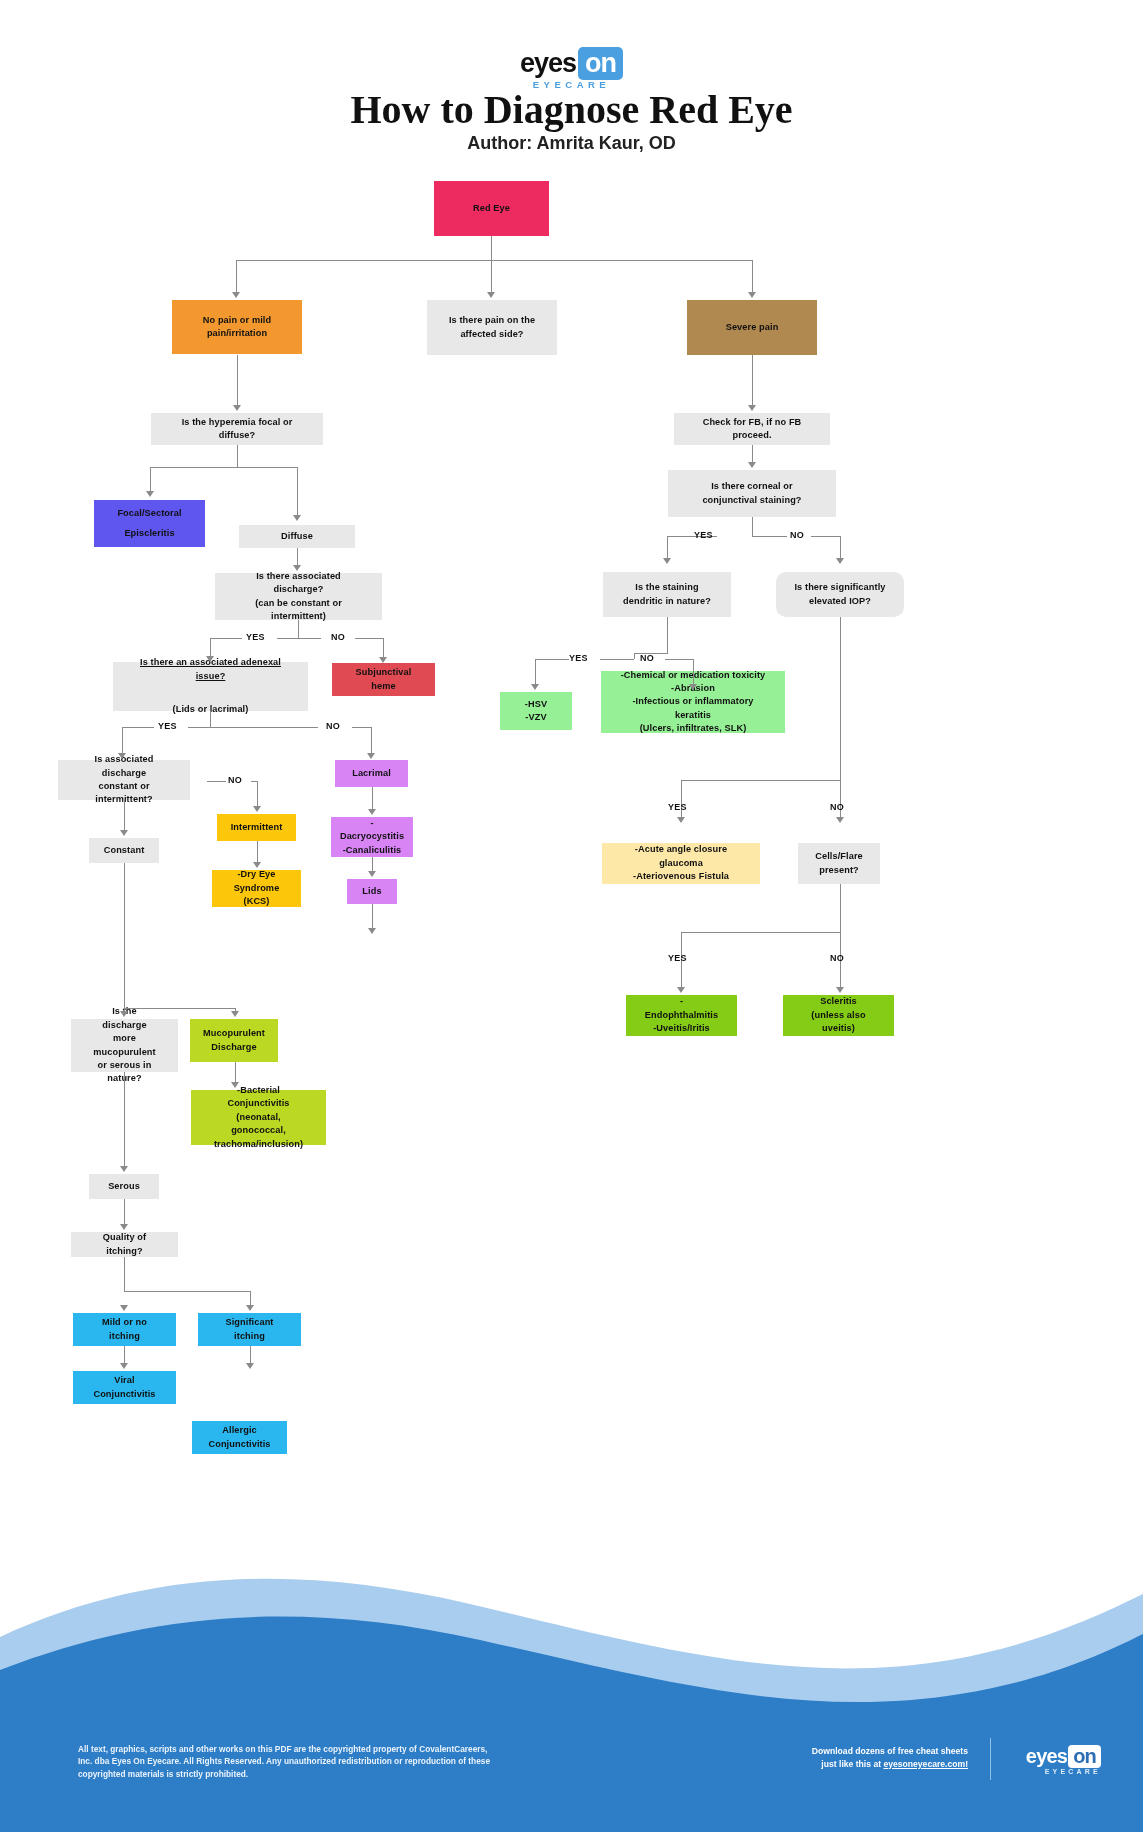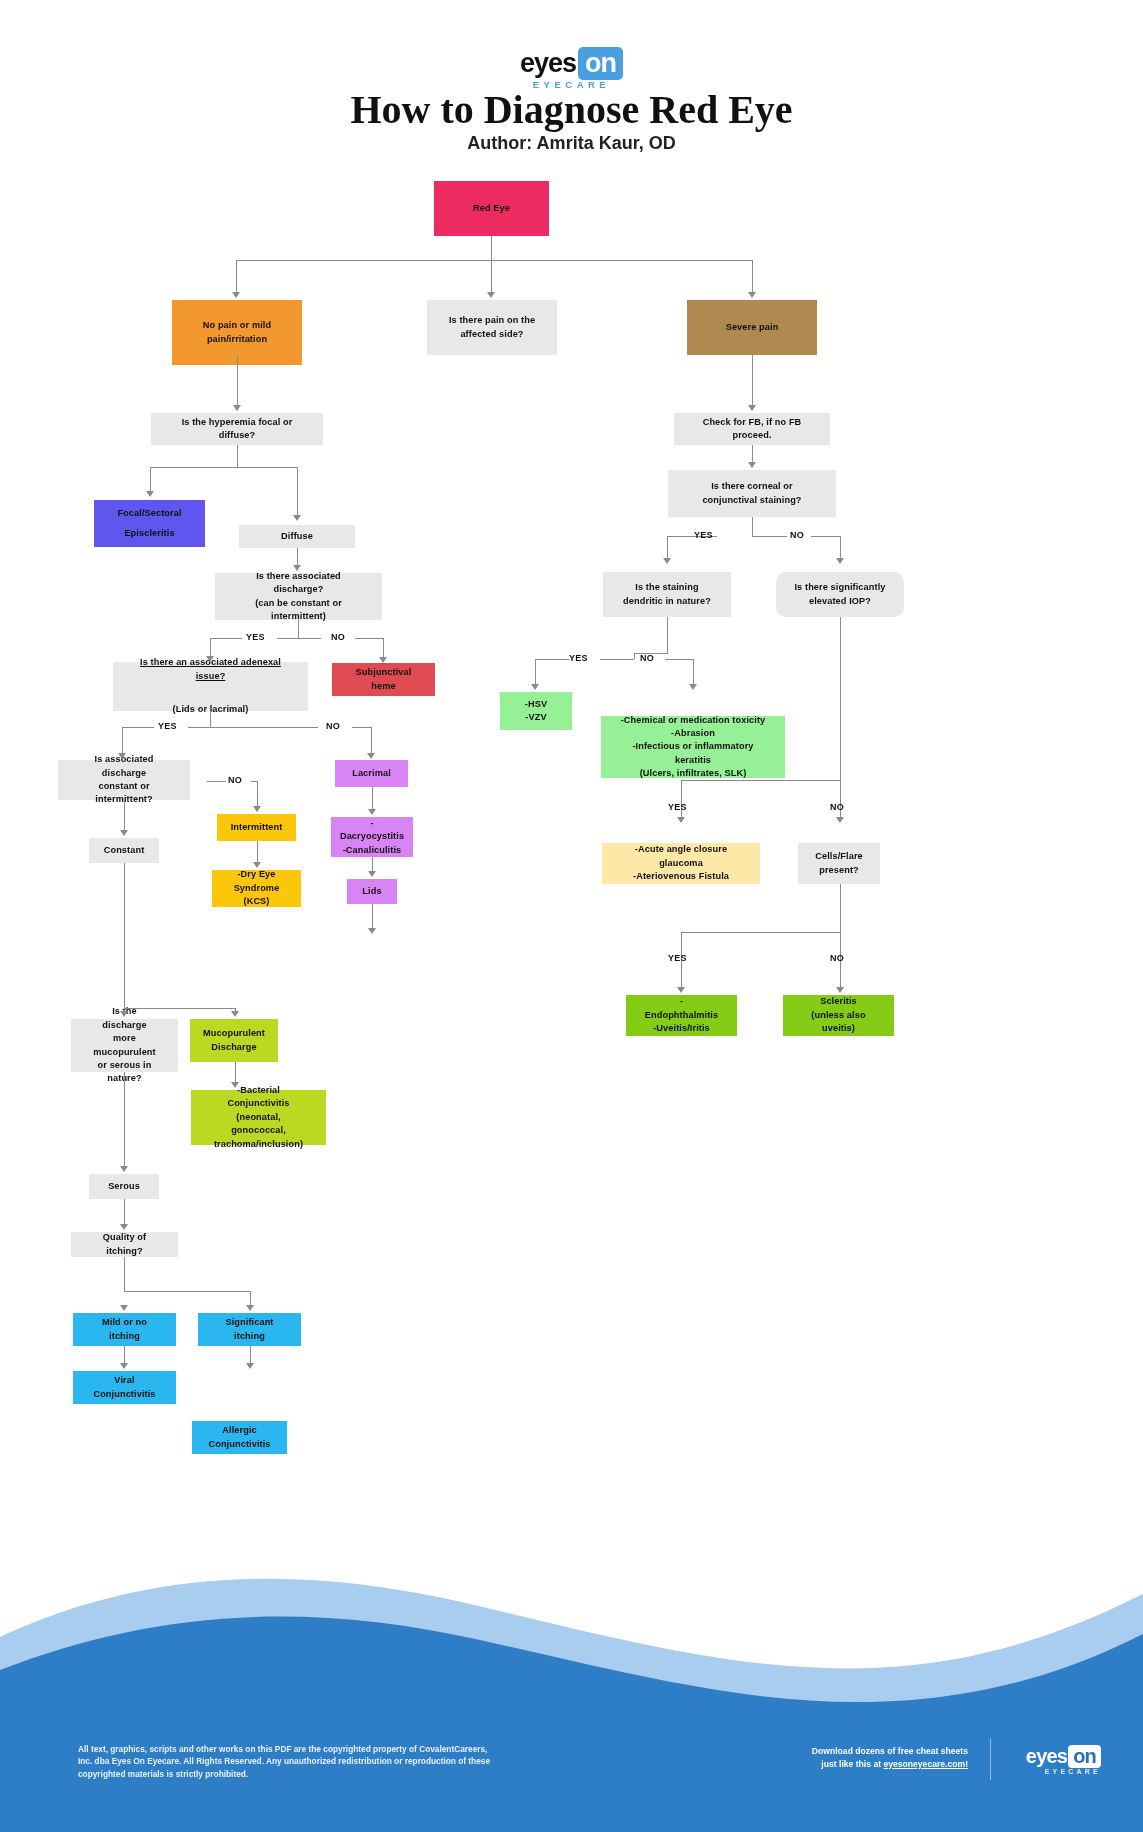--- a/index.html
+++ b/index.html
@@ -71,21 +71,21 @@
 <div id="sheet">
 
   <div class="logo-wrap">
     <span class="logo"><span>eyes</span><span class="on">on</span></span>
     <span class="logo-sub">EYECARE</span>
   </div>
   <div class="title">How to Diagnose Red Eye</div>
   <div class="subtitle">Author: Amrita Kaur, OD</div>
 
   <div class="node pink" style="left:434px;top:181px;width:115px;height:55px;">Red Eye</div>
-  <div class="node orange" style="left:172px;top:300px;width:130px;height:65px;white-space:pre-line;">No pain or mild
+  <div class="node orange" style="left:172px;top:300px;width:130px;height:54px;white-space:pre-line;">No pain or mild
 pain/irritation</div>
   <div class="node gray" style="left:427px;top:300px;width:130px;height:55px;white-space:pre-line;">Is there pain on the
 affected side?</div>
   <div class="node brown" style="left:687px;top:300px;width:130px;height:55px;">Severe pain</div>
 
   <div class="node gray" style="left:151px;top:413px;width:172px;height:32px;">Is the hyperemia focal or diffuse?</div>
   <div class="node gray" style="left:674px;top:413px;width:156px;height:32px;">Check for FB, if no FB proceed.</div>
 
   <div class="node purple two-line" style="left:94px;top:500px;width:111px;height:47px;">
     <span style="margin-bottom:7px;">Focal/Sectoral</span>
@@ -103,21 +103,21 @@
 elevated IOP?</div>
 
   <div class="node gray two-line" style="left:113px;top:662px;width:195px;height:49px;">
     <span style="margin-bottom:20px;text-decoration:underline;">Is there an associated adenexal issue?</span>
     <span>(Lids or lacrimal)</span>
   </div>
   <div class="node red" style="left:332px;top:663px;width:103px;height:33px;">Subjunctival heme</div>
 
   <div class="node green" style="left:500px;top:692px;width:72px;height:38px;white-space:pre-line;">-HSV
 -VZV</div>
-  <div class="node green" style="left:601px;top:716px;width:184px;height:62px;white-space:pre-line;">-Chemical or medication toxicity
+  <div class="node green" style="left:601px;top:671px;width:184px;height:62px;white-space:pre-line;">-Chemical or medication toxicity
 -Abrasion
 -Infectious or inflammatory keratitis
 (Ulcers, infiltrates, SLK)</div>
 
   <div class="node gray" style="left:58px;top:760px;width:132px;height:40px;white-space:pre-line;">Is associated discharge
 constant or intermittent?</div>
   <div class="node magenta" style="left:335px;top:760px;width:73px;height:27px;">Lacrimal</div>
 
   <div class="node yellow" style="left:217px;top:814px;width:79px;height:27px;">Intermittent</div>
   <div class="node magenta" style="left:331px;top:817px;width:82px;height:40px;white-space:pre-line;">-Dacryocystitis

